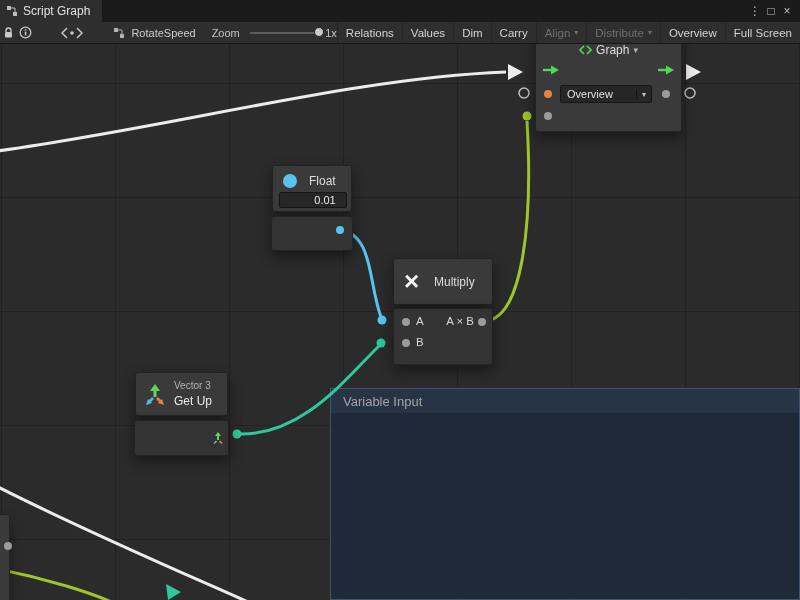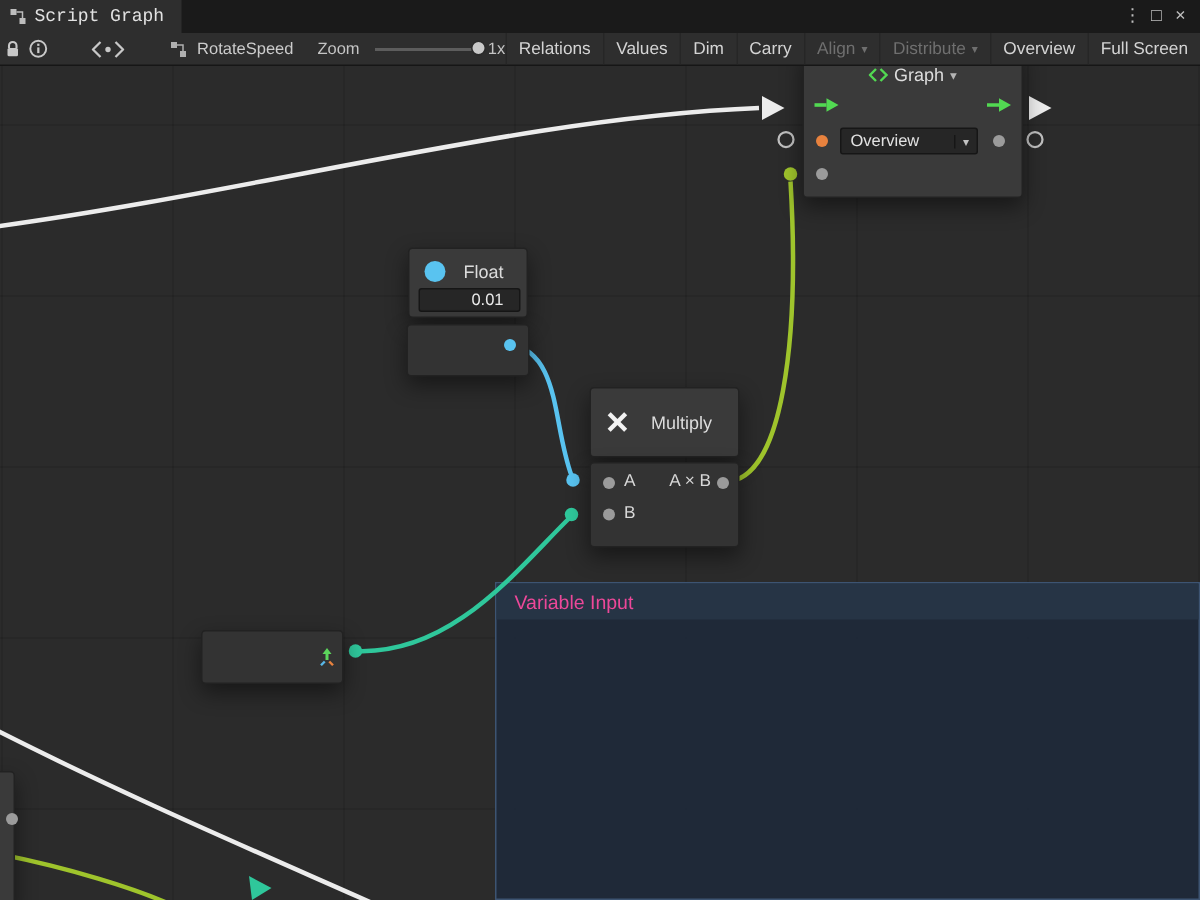--- a/index.html
+++ b/index.html
@@ -2,21 +2,21 @@
 <html><head>
 <meta charset="utf-8">
 <style>
   * { margin:0; padding:0; box-sizing:border-box; }
   html,body { width:800px; height:600px; overflow:hidden; background:#2b2b2b;
     font-family:"Liberation Sans","DejaVu Sans",sans-serif; }
   .screen { position:relative; width:800px; height:600px; background:#2b2b2b; }
 
   
   .tabbar { position:absolute; top:0; left:0; right:0; height:22px; background:#1a1a1a;
-    display:flex; align-items:stretch; color:#cfcfcf;font-family:Liberation Mono, monospace; }
+    display:flex; align-items:stretch; color:#cfcfcf; }
   .tab { display:flex; align-items:center; gap:5px; padding:0 12px 0 6px;
     background:#2e2e2e; font-size:12px; color:#e2e2e2; }
   .tabbar-right { margin-left:auto; display:flex; align-items:center; padding-right:5px; color:#bdbdbd; }
   .winbtn { width:16px; text-align:center; font-size:12px; line-height:22px; cursor:default; }
 
   
   .toolbar { position:absolute; top:22px; left:0; right:0; height:22px; background:#2e2e2e;
     border-bottom:1px solid #161616; display:flex; align-items:center; font-size:11px; color:#c8c8c8; }
   .tb-icon { width:22px; height:21px; display:flex; align-items:center; justify-content:center; }
   .tb-icon.wide { width:30px; margin-left:26px; }
@@ -85,21 +85,21 @@
   .vec-title { position:absolute; left:38px; top:21px; font-size:12px; color:#ececec; }
   .vec-body { left:134px; top:376px; width:95px; height:36px; }
 
   
   .edge-node { left:-6px; top:470px; width:16px; height:92px; }
 
   
   .vgroup { position:absolute; left:330px; top:344px; width:470px; height:212px; z-index:1;
     border:1px solid #3d5472; background:rgba(30,41,58,0.92); }
   .vgroup-header { height:24px; background:#263445; display:flex; align-items:center;
-    padding:0 12px; color:#ec4899; font-size:13px;text-align:center; }
+    padding:0 12px; color:#a3a3a3; font-size:13px;text-align:center; }
 </style>
 </head>
 <body>
 
 <div class="screen">
 
   <div class="tabbar">
     <div class="tab">
       <svg width="12" height="12">
         <rect x="1" y="1" width="4" height="4" fill="#bdbdbd"></rect>
@@ -246,20 +246,32 @@
     </div>
     <div class="nbody mul-body">
       <span class="pdot" style="left:8px;top:9px"></span>
       <span class="tag" style="left:22px;top:6px">A</span>
       <span class="tag" style="right:18px;top:6px">A × B</span>
       <span class="pdot" style="left:84px;top:9px"></span>
       <span class="pdot" style="left:8px;top:30px"></span>
       <span class="tag" style="left:22px;top:27px">B</span>
     </div>
 
+    <div class="node vec-node">
+      <svg style="position:absolute;left:8px;top:11px" width="22" height="22">
+        <line x1="11" y1="13" x2="11" y2="6" stroke="#5cd65c" stroke-width="3"></line>
+        <polygon points="6,7 16,7 11,0" fill="#5cd65c"></polygon>
+        <line x1="9" y1="14" x2="5" y2="18" stroke="#58b7e8" stroke-width="2.5"></line>
+        <polygon points="2,21 8,19 4,15" fill="#58b7e8"></polygon>
+        <line x1="13" y1="14" x2="17" y2="18" stroke="#e8823e" stroke-width="2.5"></line>
+        <polygon points="20,21 14,19 18,15" fill="#e8823e"></polygon>
+      </svg>
+      <span class="vec-sub">Vector 3</span>
+      <span class="vec-title">Get Up</span>
+    </div>
     <div class="nbody vec-body">
       <svg style="position:absolute;left:76px;top:10px" width="14" height="14">
         <line x1="7" y1="9" x2="7" y2="4" stroke="#5cd65c" stroke-width="2"></line>
         <polygon points="4,5 10,5 7,1" fill="#5cd65c"></polygon>
         <line x1="5.5" y1="10" x2="3" y2="12.5" stroke="#58b7e8" stroke-width="1.6"></line>
         <line x1="8.5" y1="10" x2="11" y2="12.5" stroke="#e8823e" stroke-width="1.6"></line>
       </svg>
     </div>
 
     <div class="node edge-node">

